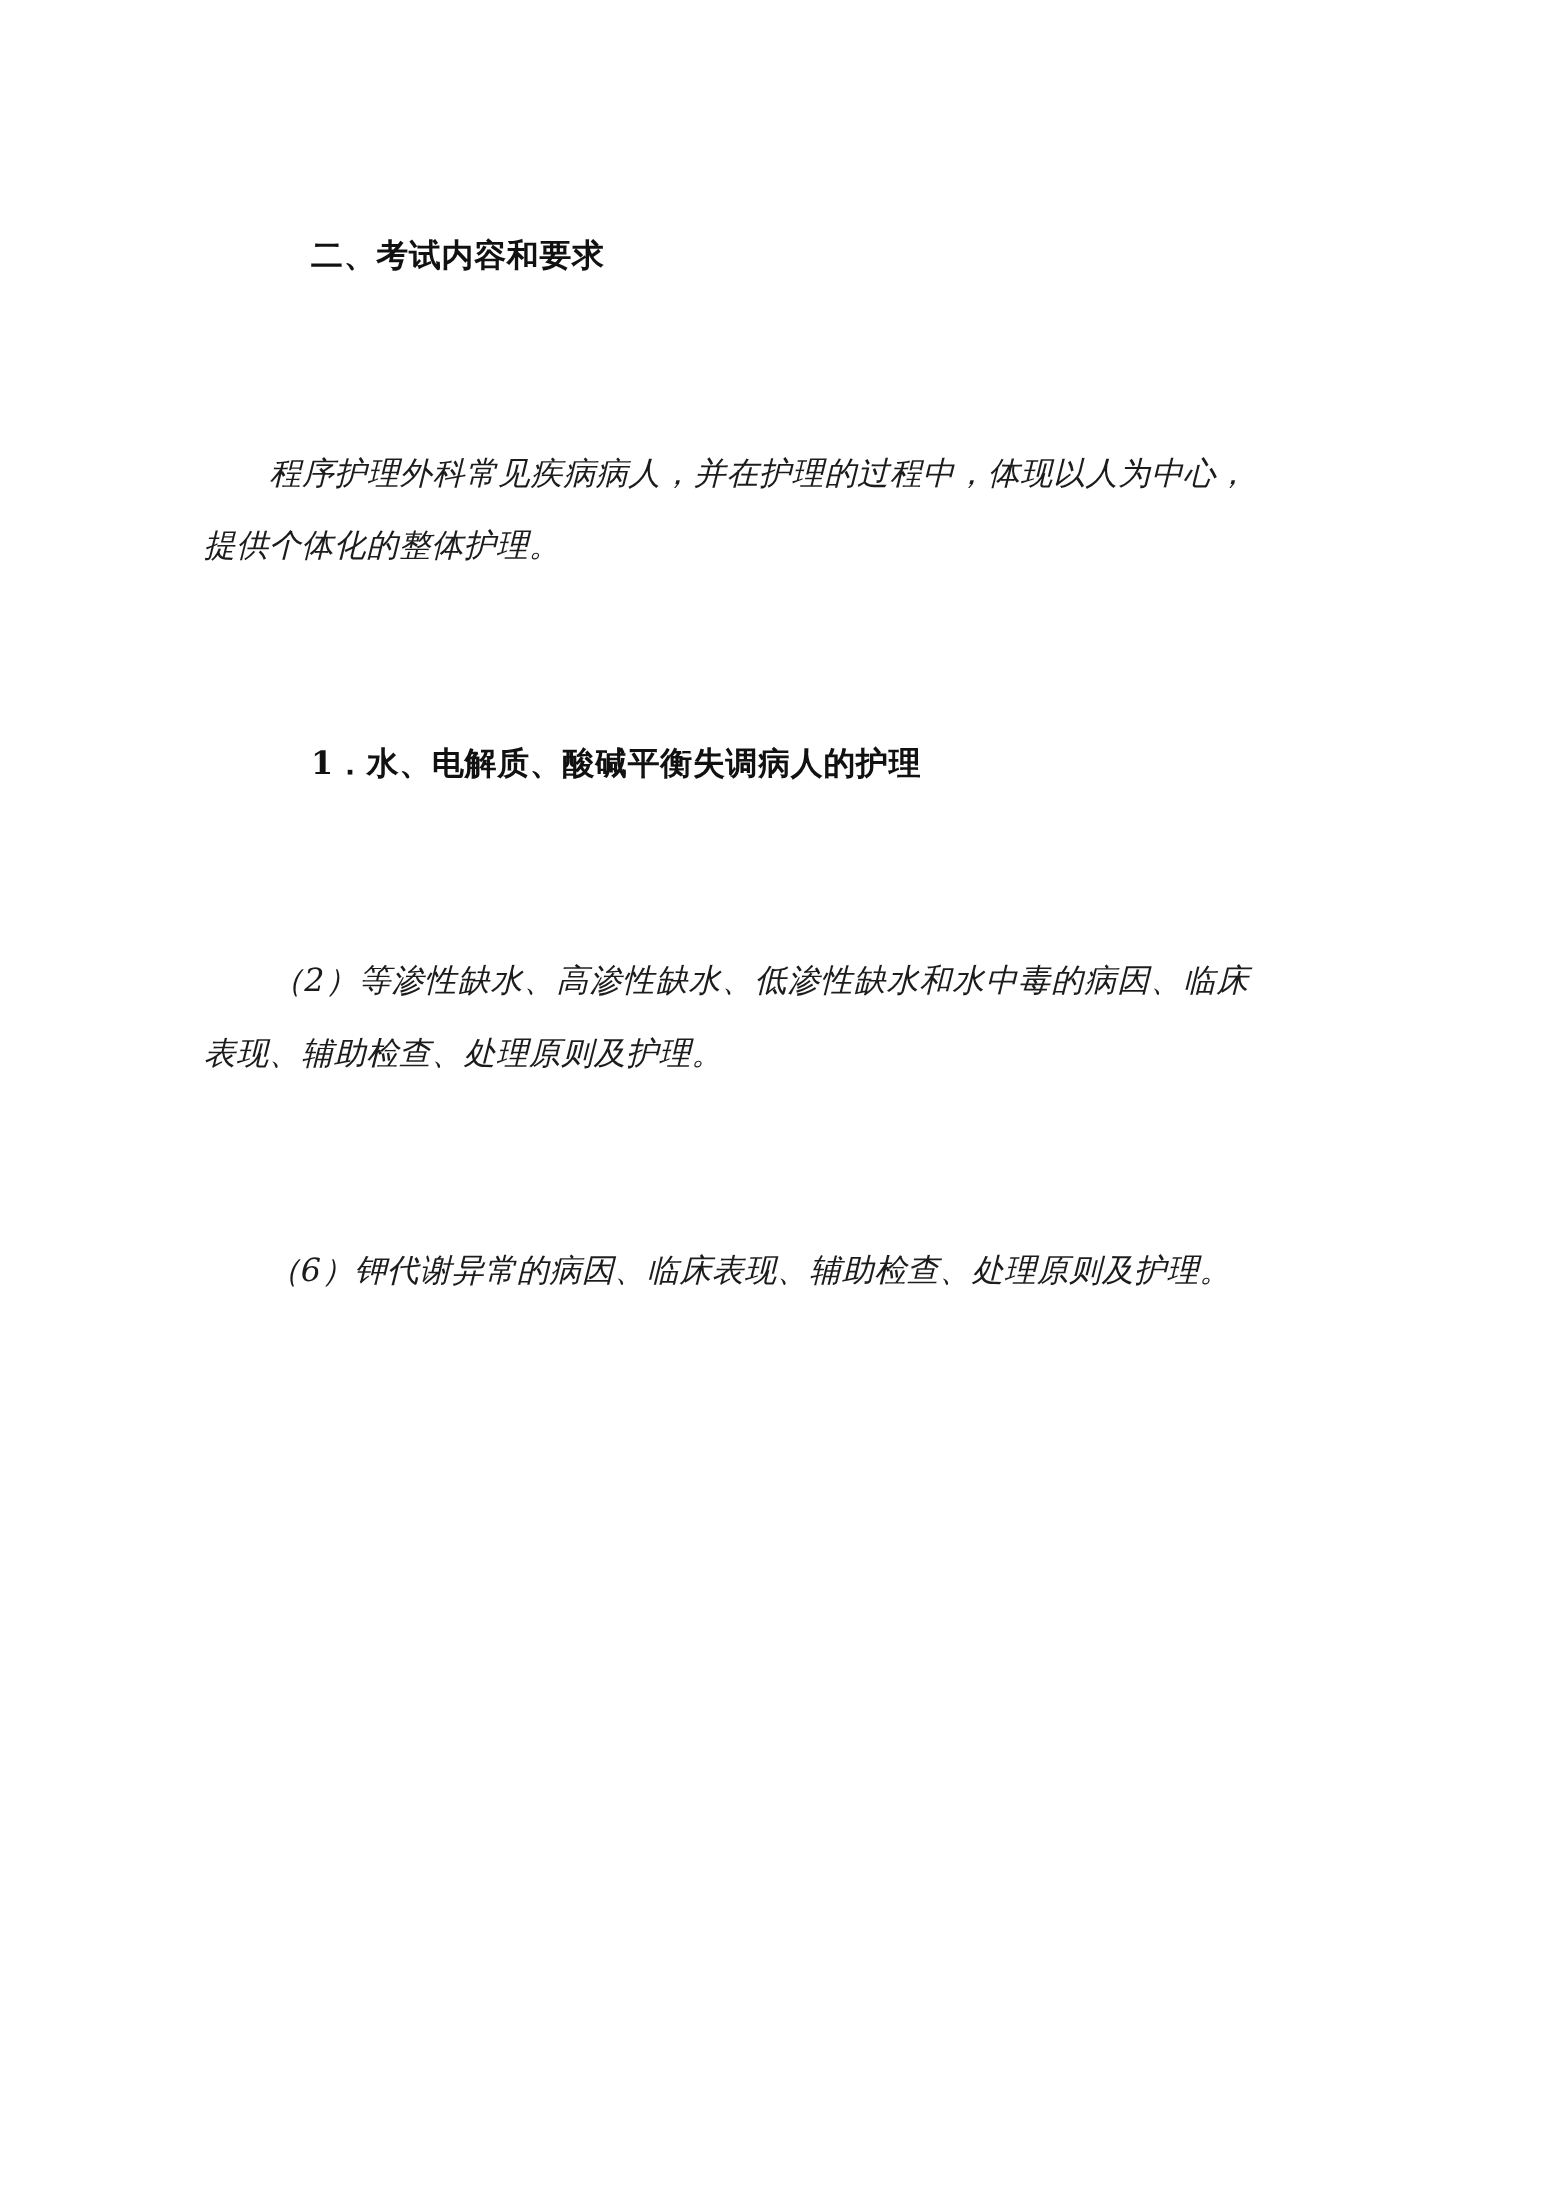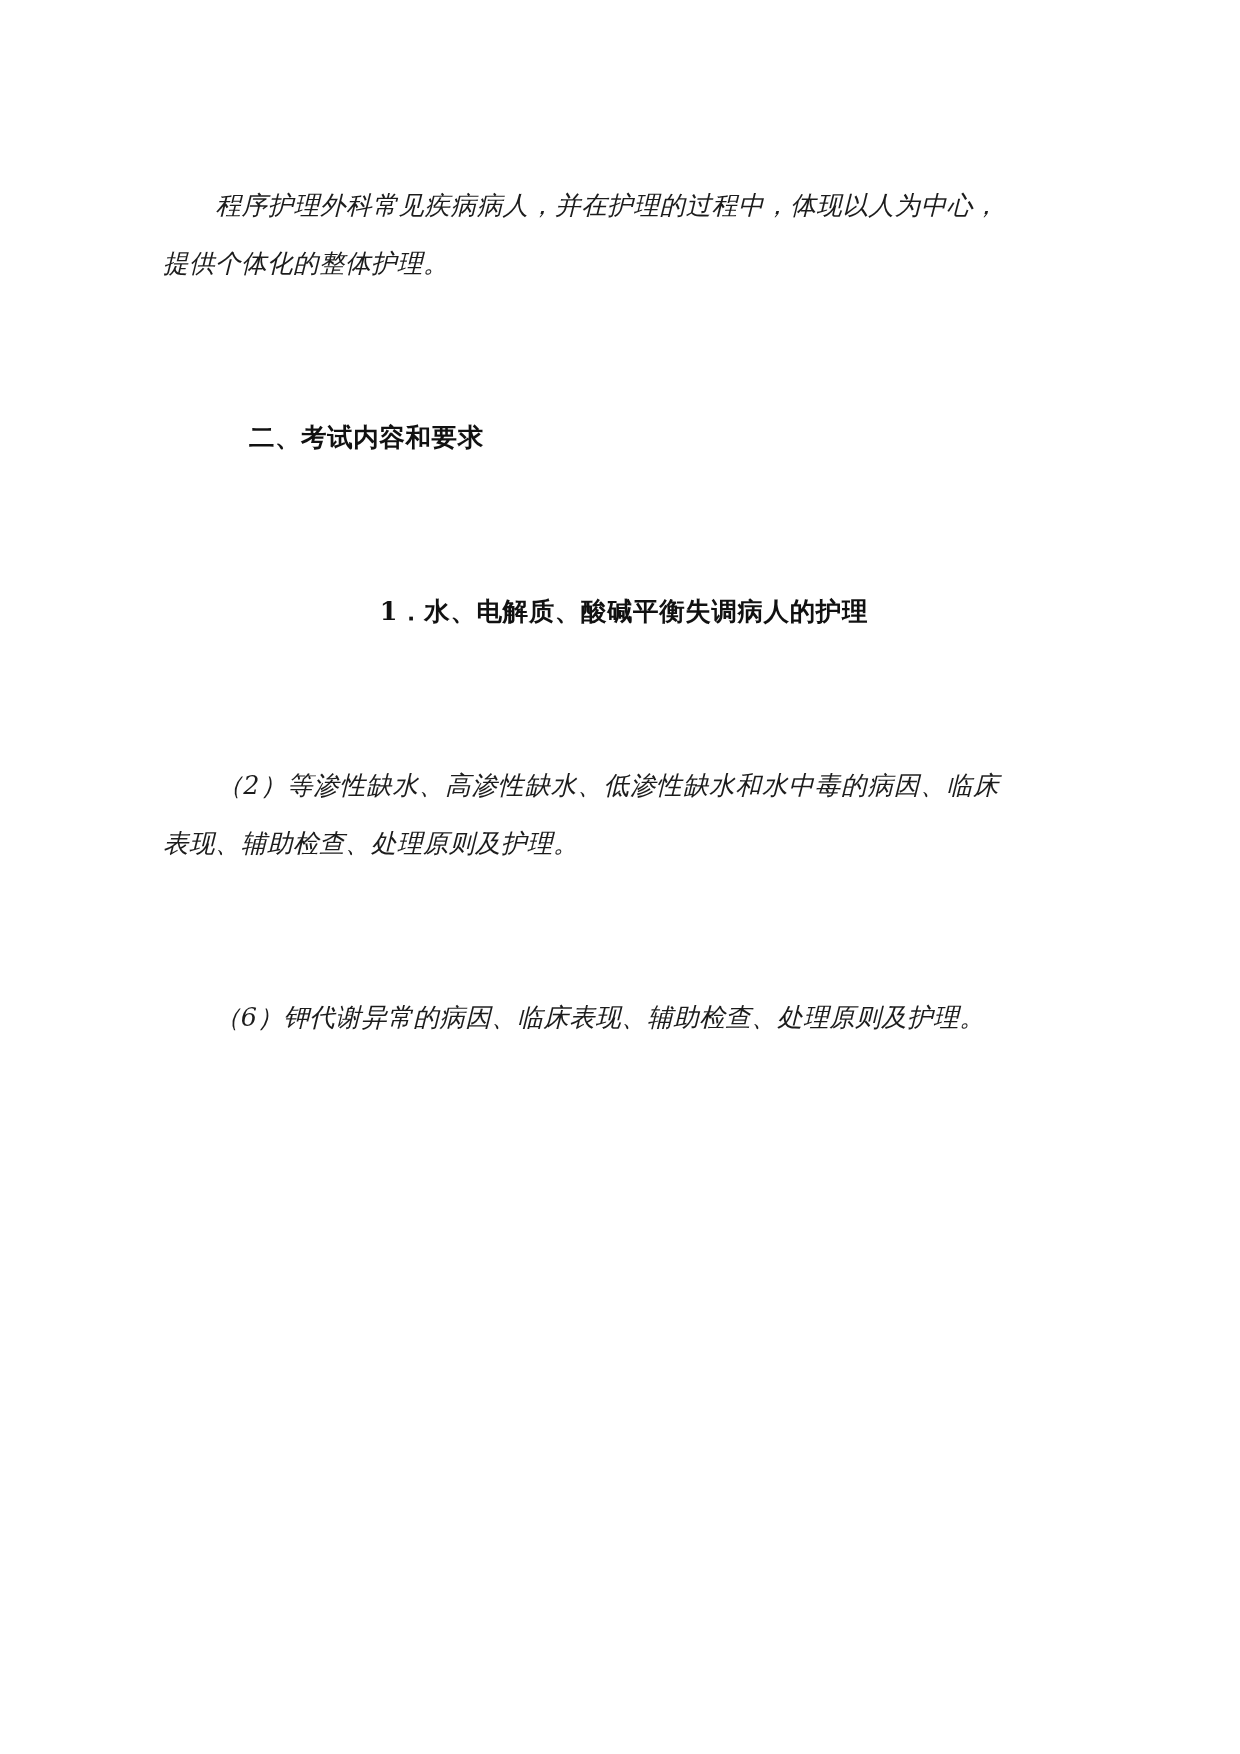--- a/index.html
+++ b/index.html
@@ -55,21 +55,20 @@
     padding-left: 29px;
     color: #111111;
     font-family: "DejaVu Serif", "Liberation Serif", serif;
     text-align: left;
   }
   .heading.level-1 {
     padding-left: 29px;
   }
   .heading.level-2 {
     padding-left: 29px;
-    text-align: center;
   }
 
   
   .item {
     padding-left: 0;
     text-indent: 29px;
   }
   
   .item-deep {
     padding-left: 0;
@@ -79,26 +78,26 @@
   .txt {
     display: inline;
   }
 </style>
 </head>
 <body>
 
 <div class="page">
   <div class="doc-body">
 
+    <div class="line heading level-1">
+      <span class="txt">二、考试内容和要求</span>
+    </div>
+
     <div class="line para">
       <span class="txt">程序护理外科常见疾病病人，并在护理的过程中，体现以人为中心，提供个体化的整体护理。</span>
-    </div>
-
-    <div class="line heading level-1">
-      <span class="txt">二、考试内容和要求</span>
     </div>
 
     <div class="line heading level-2">
       <span class="txt">1．水、电解质、酸碱平衡失调病人的护理</span>
     </div>
 
 
     <div class="line item">
       <span class="txt">（2）等渗性缺水、高渗性缺水、低渗性缺水和水中毒的病因、临床表现、辅助检查、处理原则及护理。</span>
     </div>

